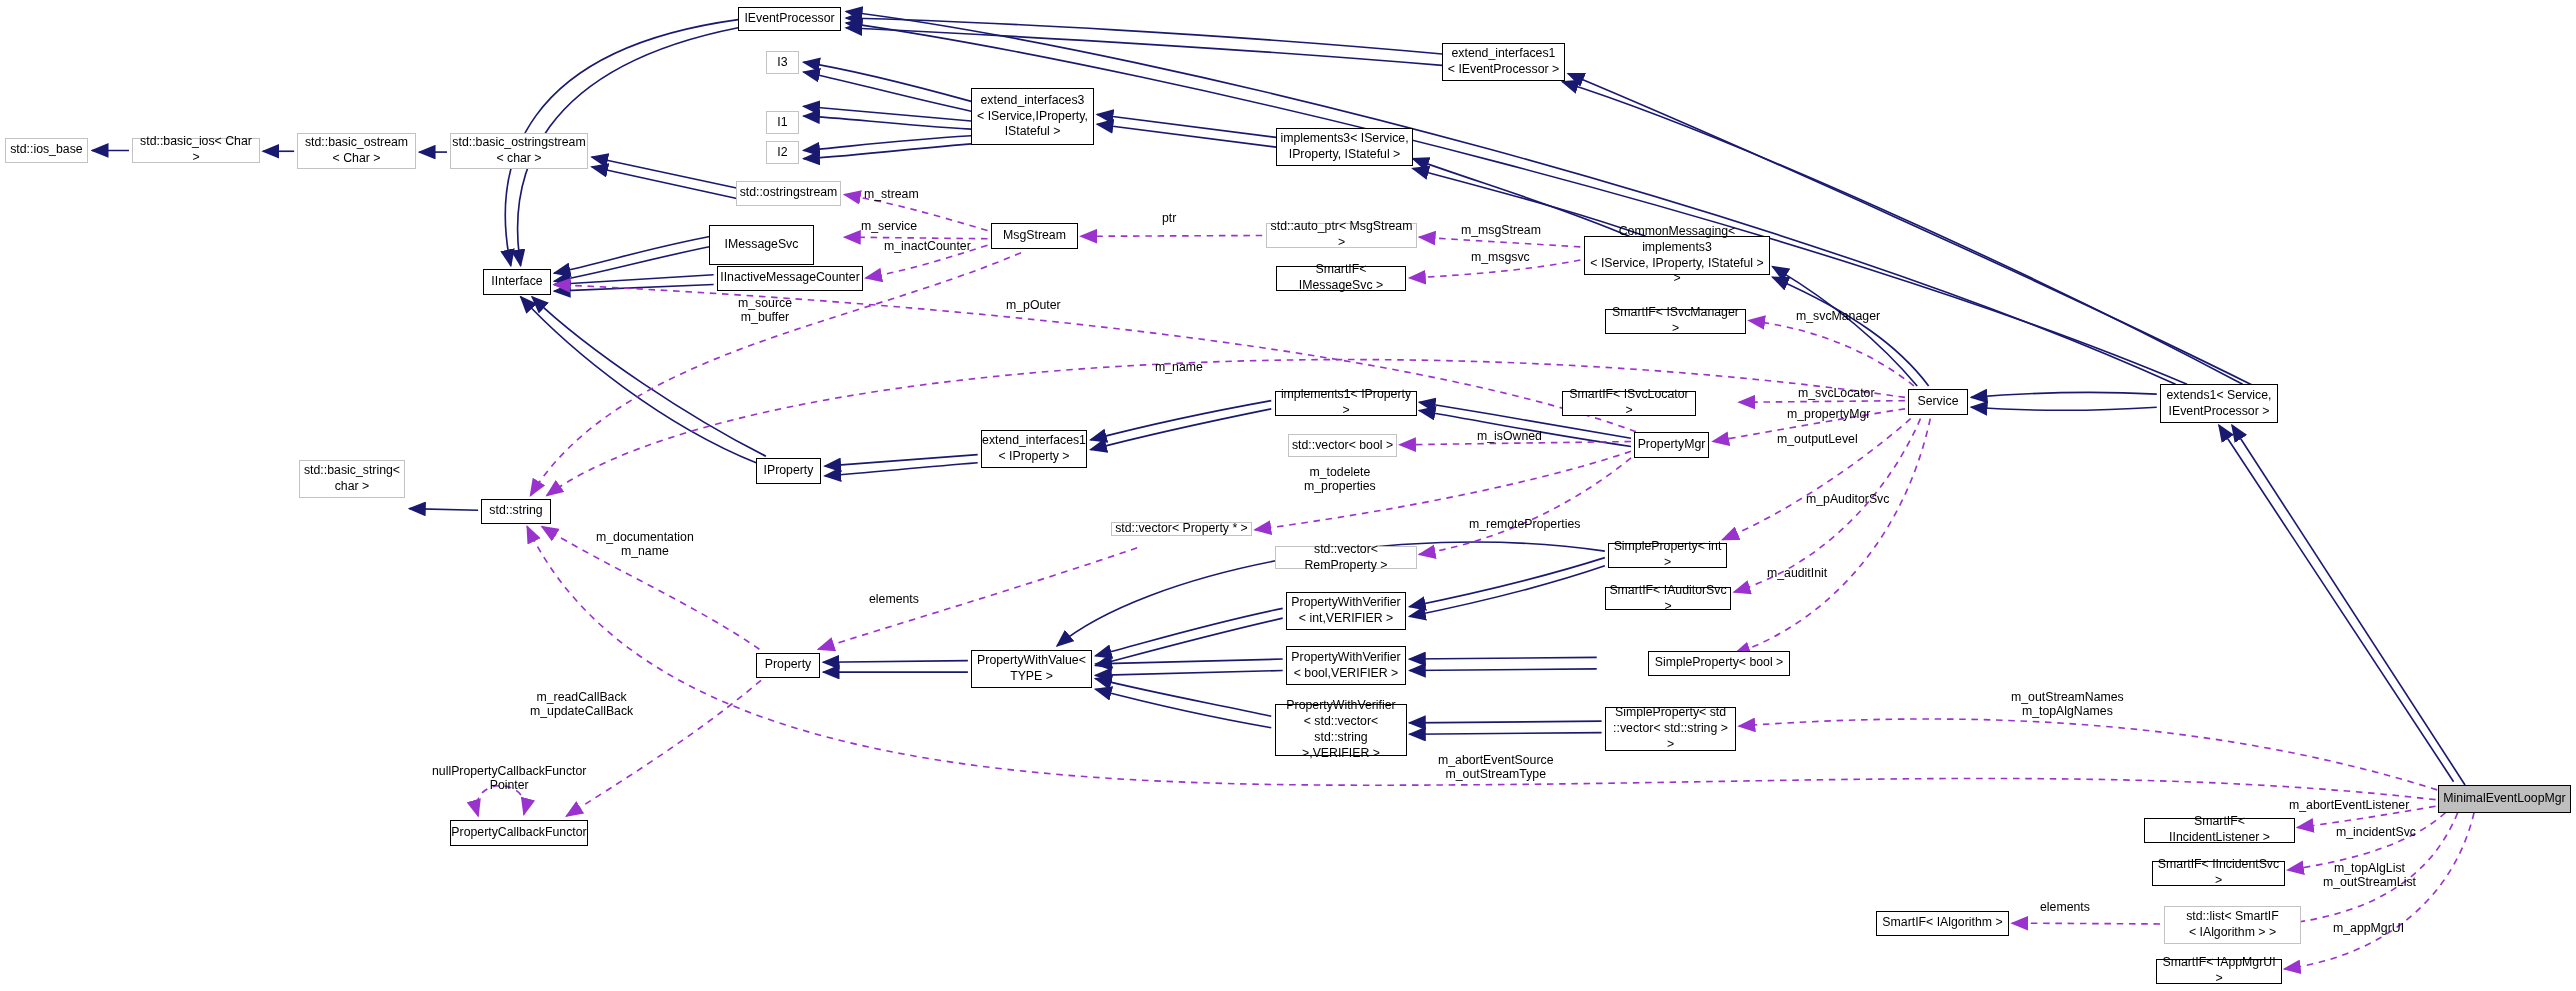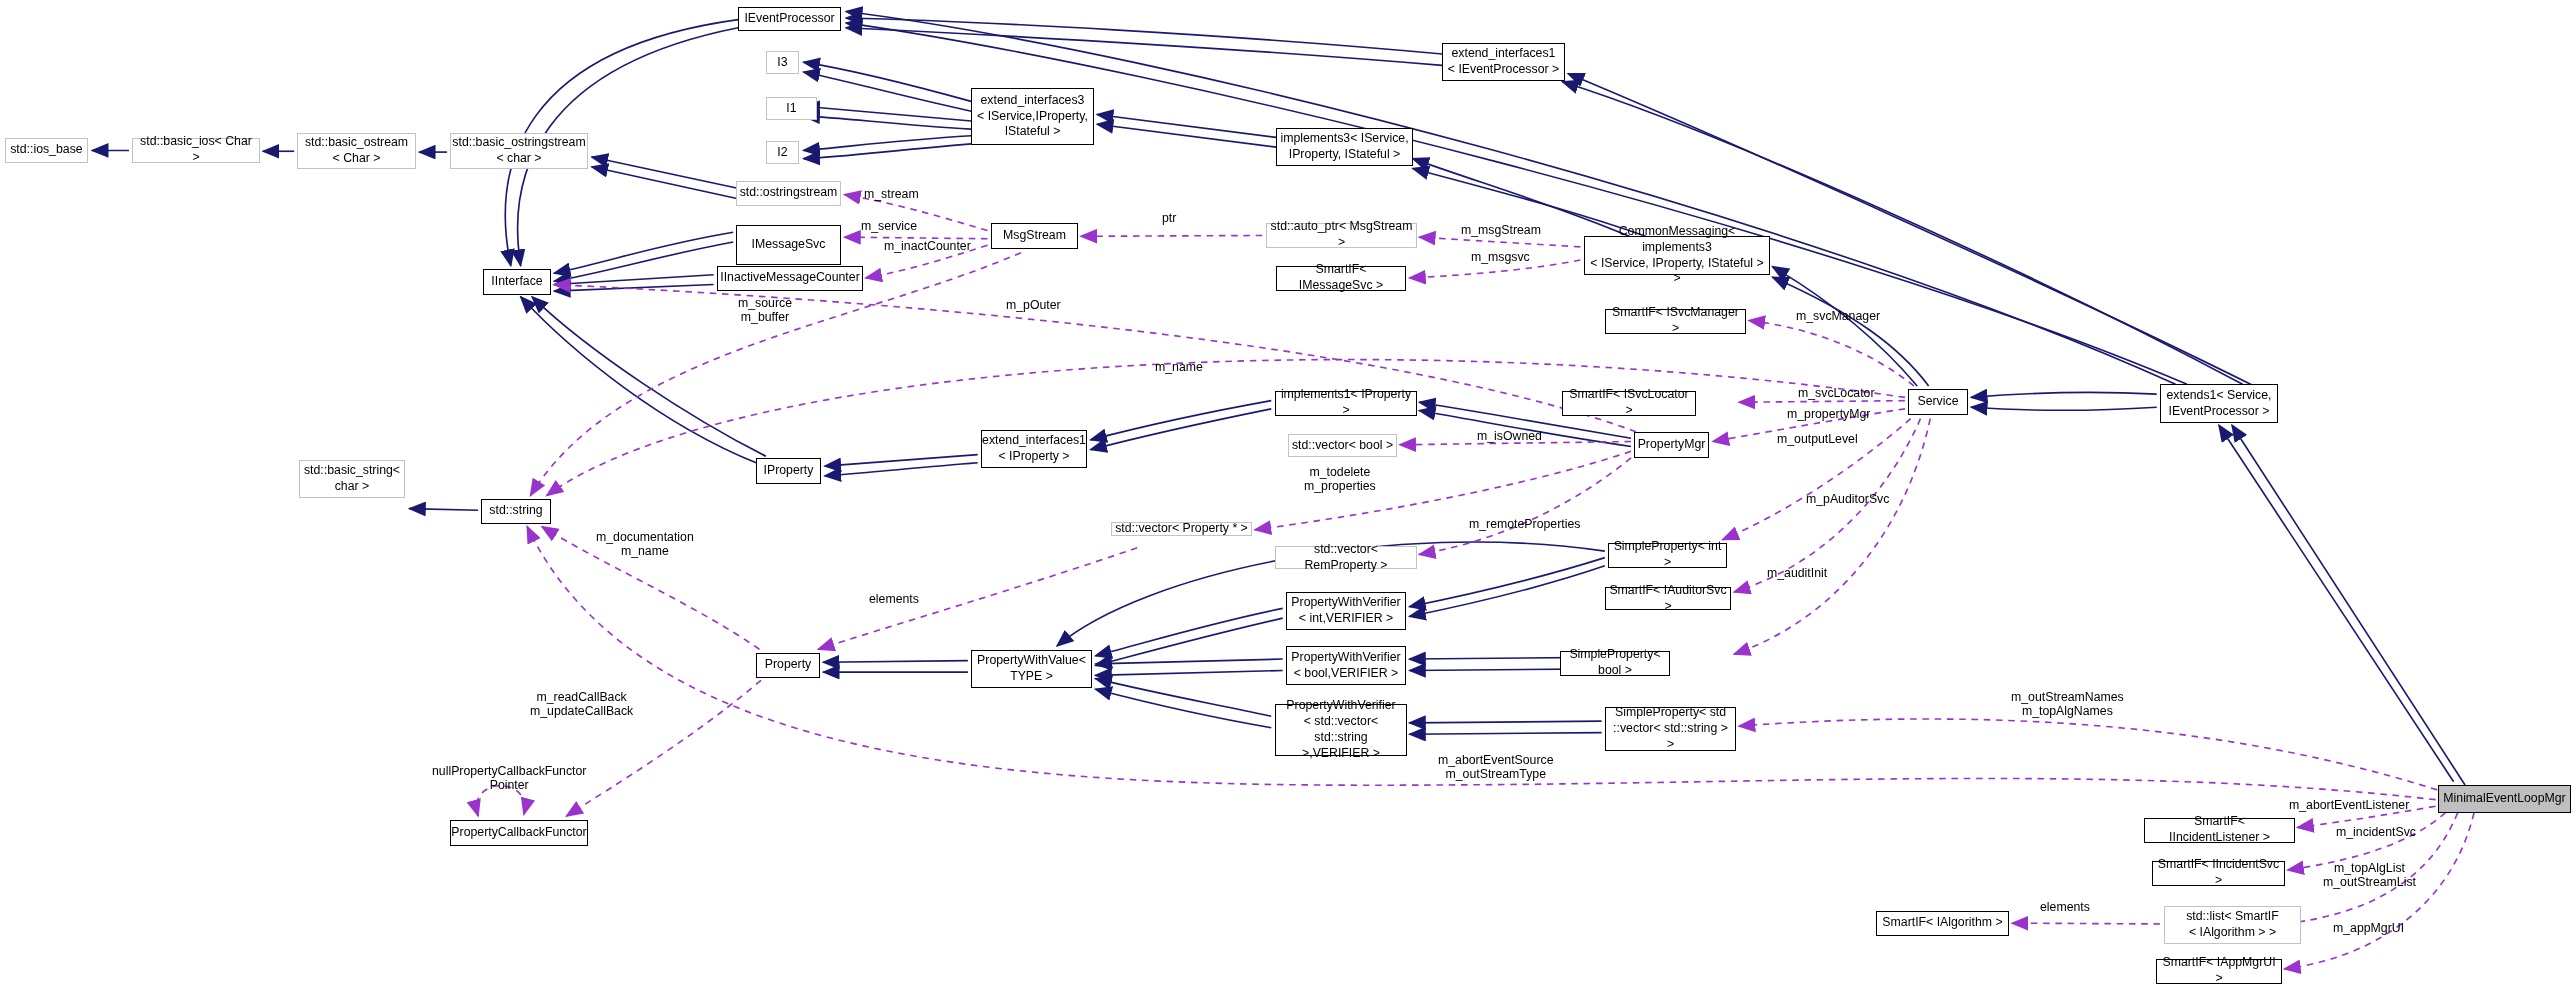--- a/index.html
+++ b/index.html
@@ -166,35 +166,35 @@
     <path d="M 3025,994 C 3000,1100 2912,1170 2793,1185" marker-end="url(#ao)"></path>
 
     <path d="M 2641,1130 L 2460,1129" marker-end="url(#ao)"></path>
   </g>
 </svg>
 
 <div class="node bold" style="left:738px;top:6.5px;width:103px;height:24.5px">IEventProcessor</div>
 <div class="node" style="left:1442px;top:43px;width:123px;height:38px">extend_interfaces1
 &lt; IEventProcessor &gt;</div>
 <div class="node gray" style="left:766px;top:51px;width:33px;height:23px">I3</div>
-<div class="node gray" style="left:766px;top:97px;width:51px;height:23px">I1</div>
+<div class="node gray" style="left:766px;top:111px;width:33px;height:23px">I1</div>
 <div class="node gray" style="left:766px;top:141px;width:33px;height:23px">I2</div>
 <div class="node" style="left:971px;top:88px;width:123px;height:57px">extend_interfaces3
 &lt; IService,IProperty,
 IStateful &gt;</div>
 <div class="node" style="left:1276px;top:128px;width:137px;height:38px">implements3&lt; IService,
 IProperty, IStateful &gt;</div>
 <div class="node gray" style="left:4.9px;top:138px;width:83px;height:24.5px">std::ios_base</div>
 <div class="node gray" style="left:132px;top:138px;width:128px;height:24.5px">std::basic_ios&lt; Char &gt;</div>
 <div class="node gray" style="left:297px;top:133px;width:119px;height:36px">std::basic_ostream
 &lt; Char &gt;</div>
 <div class="node gray" style="left:450px;top:133px;width:138px;height:36px">std::basic_ostringstream
 &lt; char &gt;</div>
 <div class="node gray" style="left:736px;top:181px;width:105px;height:24.5px">std::ostringstream</div>
-<div class="node bold" style="left:736px;top:225px;width:105px;height:40px">IMessageSvc</div>
+<div class="node bold" style="left:709px;top:225px;width:105px;height:40px">IMessageSvc</div>
 <div class="node bold" style="left:717px;top:266px;width:146px;height:24.5px">IInactiveMessageCounter</div>
 <div class="node bold" style="left:483px;top:269px;width:68px;height:26px">IInterface</div>
 <div class="node bold" style="left:991px;top:223px;width:87px;height:26px">MsgStream</div>
 <div class="node gray" style="left:1266px;top:223px;width:151px;height:24.5px">std::auto_ptr&lt; MsgStream &gt;</div>
 <div class="node bold" style="left:1276px;top:266px;width:130px;height:24.5px">SmartIF&lt; IMessageSvc &gt;</div>
 <div class="node bold" style="left:1584px;top:236px;width:186px;height:39px">CommonMessaging&lt; implements3
 &lt; IService, IProperty, IStateful &gt; &gt;</div>
 <div class="node bold" style="left:1605px;top:309px;width:141px;height:24.5px">SmartIF&lt; ISvcManager &gt;</div>
 <div class="node bold" style="left:1562px;top:391px;width:134px;height:24.5px">SmartIF&lt; ISvcLocator &gt;</div>
 <div class="node bold" style="left:1908px;top:389px;width:60px;height:26px">Service</div>
@@ -213,21 +213,21 @@
 <div class="node gray" style="left:1275px;top:546px;width:142px;height:23px">std::vector&lt; RemProperty &gt;</div>
 <div class="node bold" style="left:1608px;top:543px;width:119px;height:24.5px">SimpleProperty&lt; int &gt;</div>
 <div class="node bold" style="left:1605px;top:587px;width:126px;height:23px">SmartIF&lt; IAuditorSvc &gt;</div>
 <div class="node" style="left:1286px;top:592px;width:120px;height:38px">PropertyWithVerifier
 &lt; int,VERIFIER &gt;</div>
 <div class="node bold" style="left:756px;top:653px;width:64px;height:24.5px">Property</div>
 <div class="node" style="left:971px;top:650px;width:121px;height:38px">PropertyWithValue&lt;
 TYPE &gt;</div>
 <div class="node" style="left:1286px;top:646px;width:120px;height:39px">PropertyWithVerifier
 &lt; bool,VERIFIER &gt;</div>
-<div class="node bold" style="left:1560px;top:651px;width:110px;height:24.5px">SimpleProperty&lt; bool &gt;</div>
+<div class="node bold" style="left:1648px;top:651px;width:142px;height:24.5px">SimpleProperty&lt; bool &gt;</div>
 <div class="node" style="left:1275px;top:704px;width:132px;height:52px">PropertyWithVerifier
 &lt; std::vector&lt; std::string
 &gt;,VERIFIER &gt;</div>
 <div class="node bold" style="left:1605px;top:707px;width:131px;height:44px">SimpleProperty&lt; std
 ::vector&lt; std::string &gt; &gt;</div>
 <div class="node hl" style="left:2438px;top:785px;width:133px;height:28px">MinimalEventLoopMgr</div>
 <div class="node bold" style="left:2144px;top:818px;width:151px;height:24.5px">SmartIF&lt; IIncidentListener &gt;</div>
 <div class="node bold" style="left:2152px;top:861px;width:133px;height:24.5px">SmartIF&lt; IIncidentSvc &gt;</div>
 <div class="node gray" style="left:2164px;top:906px;width:137px;height:38px">std::list&lt; SmartIF
 &lt; IAlgorithm &gt; &gt;</div>

